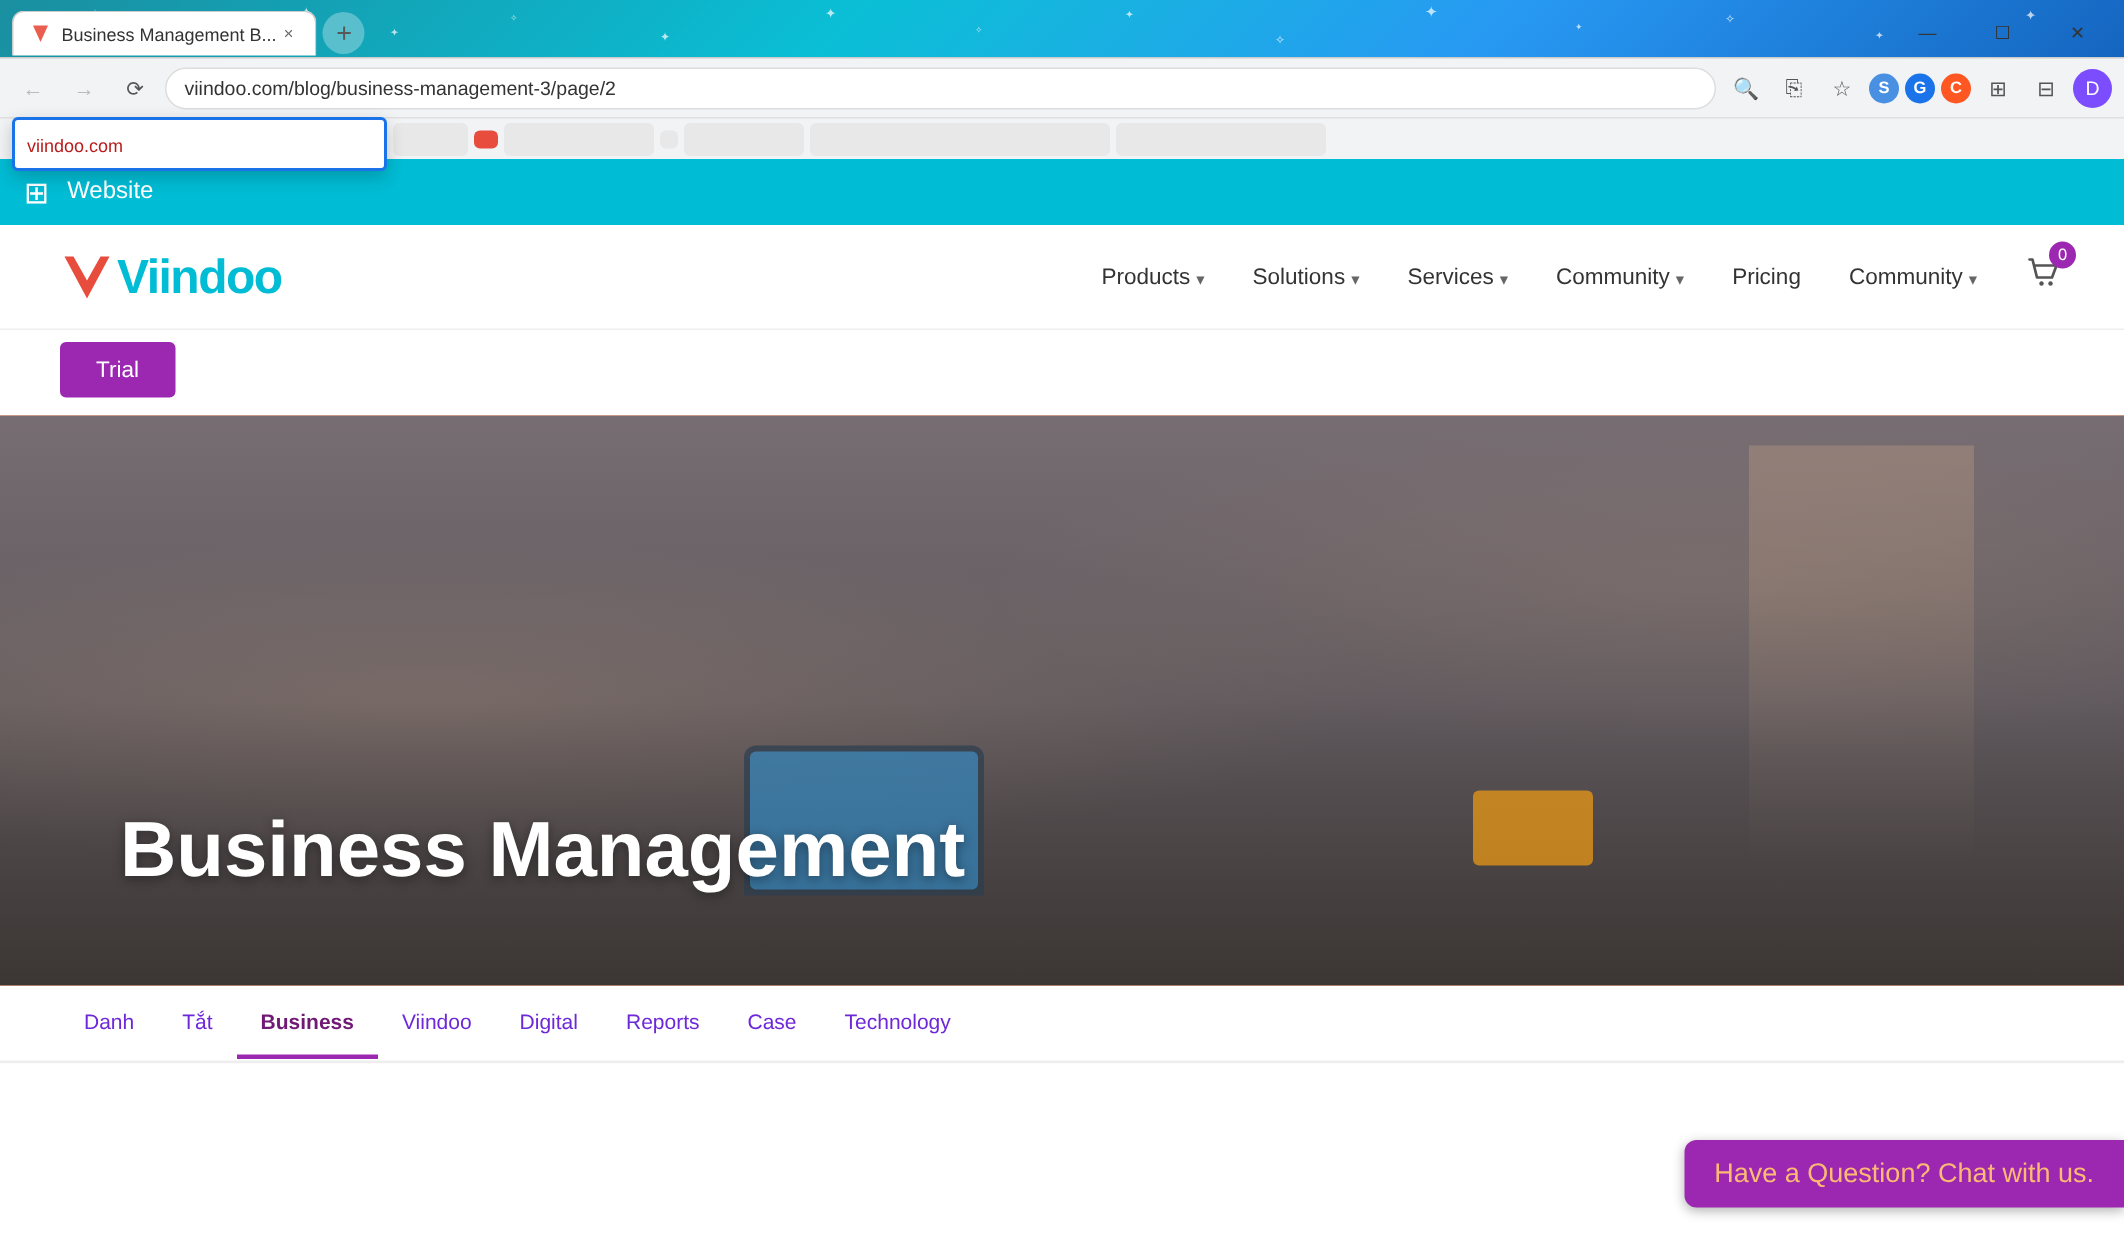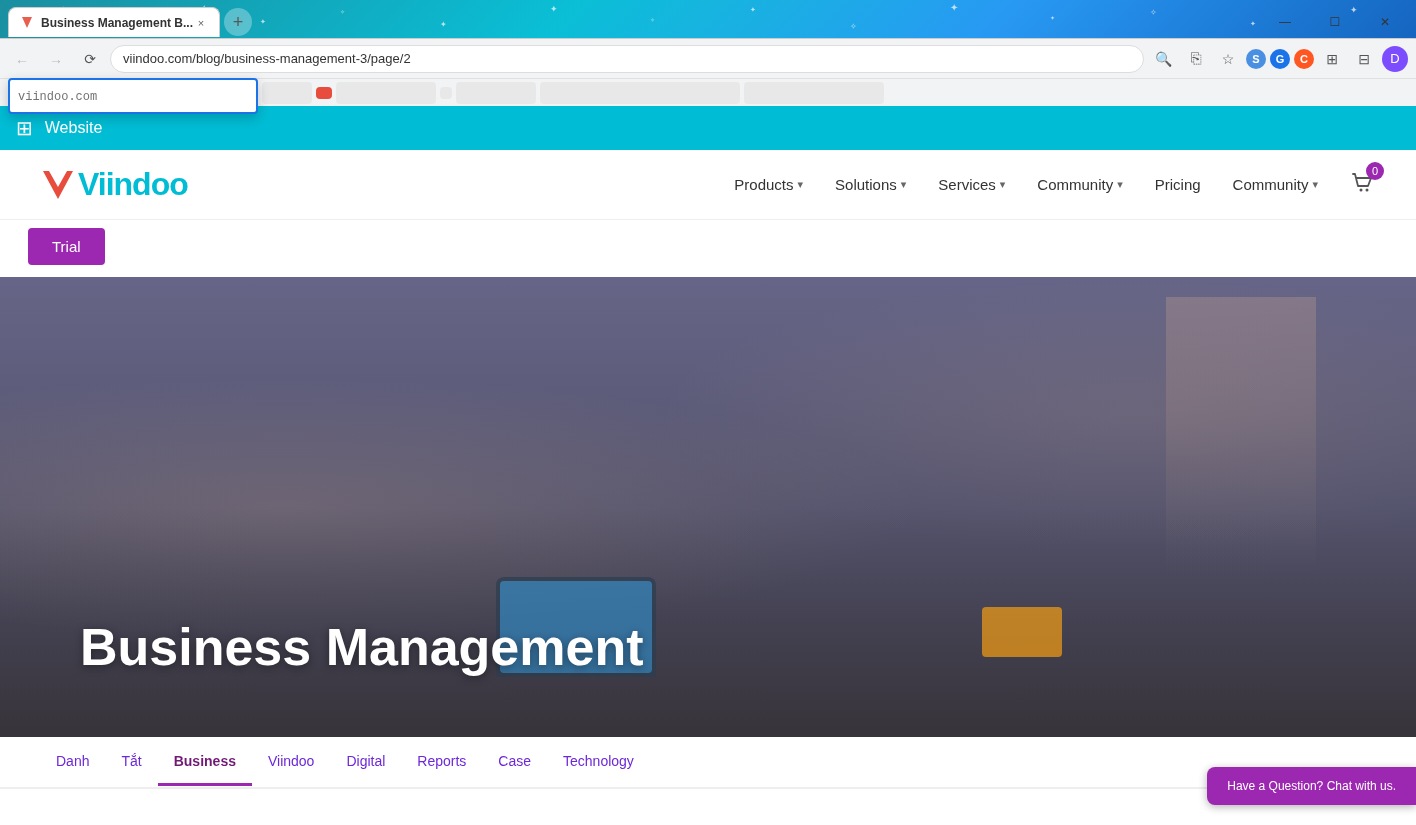--- a/index.html
+++ b/index.html
@@ -59,21 +59,20 @@
       flex-shrink: 0;
     }
 
     .tab-title {
       font-size: 12px;
       color: #333;
       white-space: nowrap;
       overflow: hidden;
       text-overflow: ellipsis;
       flex: 1;
-      font-weight: bold;
     }
 
     .tab-close {
       width: 16px;
       height: 16px;
       display: flex;
       align-items: center;
       justify-content: center;
       border-radius: 50%;
       font-size: 11px;
@@ -205,23 +204,22 @@
 
     .omnibox-title {
       font-size: 13px;
       font-weight: bold;
       color: #333;
       line-height: 1.3;
     }
 
     .omnibox-url {
       font-size: 12px;
-      color: #737373;
+      color: #b91c1c;
       margin-top: 2px;
-      font-family: Liberation Mono, monospace;
     }
 
     
     .viindoo-header {
       background: #fff;
     }
 
     
     .app-bar {
       background: #00bcd4;
@@ -286,21 +284,21 @@
     }
 
     .nav-items {
       display: flex;
       align-items: center;
       gap: 0;
     }
 
     .nav-item {
       display: flex;
-      align-items: center;
+      align-items: flex-end;
       padding: 8px 16px;
       font-size: 15px;
       color: #333;
       cursor: pointer;
       white-space: nowrap;
       text-decoration: none;
       position: relative;
     }
 
     .nav-item .caret {
@@ -325,40 +323,40 @@
       width: 18px;
       height: 18px;
       font-size: 11px;
       display: flex;
       align-items: center;
       justify-content: center;
     }
 
     
     .trial-row {
-      padding: 8px 40px 12px 28px;
+      padding: 8px 40px 12px 40px;
     }
 
     .trial-btn {
       background: #9c27b0;
       color: #fff;
       border: none;
       border-radius: 4px;
       padding: 10px 24px;
       font-size: 15px;
       cursor: pointer;
       font-weight: 500;
     }
 
     
     .hero-section {
       position: relative;
-      height: 460px;
+      height: 380px;
       overflow: hidden;
-      background: #701a75;
+      background: #c2410c;
     }
 
     .hero-title {
       position: absolute;
       bottom: 60px;
       left: 80px;
       font-size: 52px;
       font-weight: bold;
       color: #fff;
       text-shadow: 0 2px 8px rgba(0,0,0,0.4);
@@ -391,24 +389,24 @@
       border-bottom-color: #9c27b0;
       font-weight: bold;
     }
 
     
     .chat-widget {
       position: fixed;
       bottom: 20px;
       right: 0;
       background: #9c27b0;
-      color: #ffffff;
+      color: #fdba74;
       padding: 12px 20px;
       border-radius: 8px 0 0 8px;
-      font-size: 12px;
+      font-size: 18px;
       cursor: pointer;
       font-weight: 500;
       z-index: 999;
       box-shadow: 0 2px 8px rgba(0,0,0,0.3);
     }
 
     
     .ext-icon {
       width: 20px;
       height: 20px;

